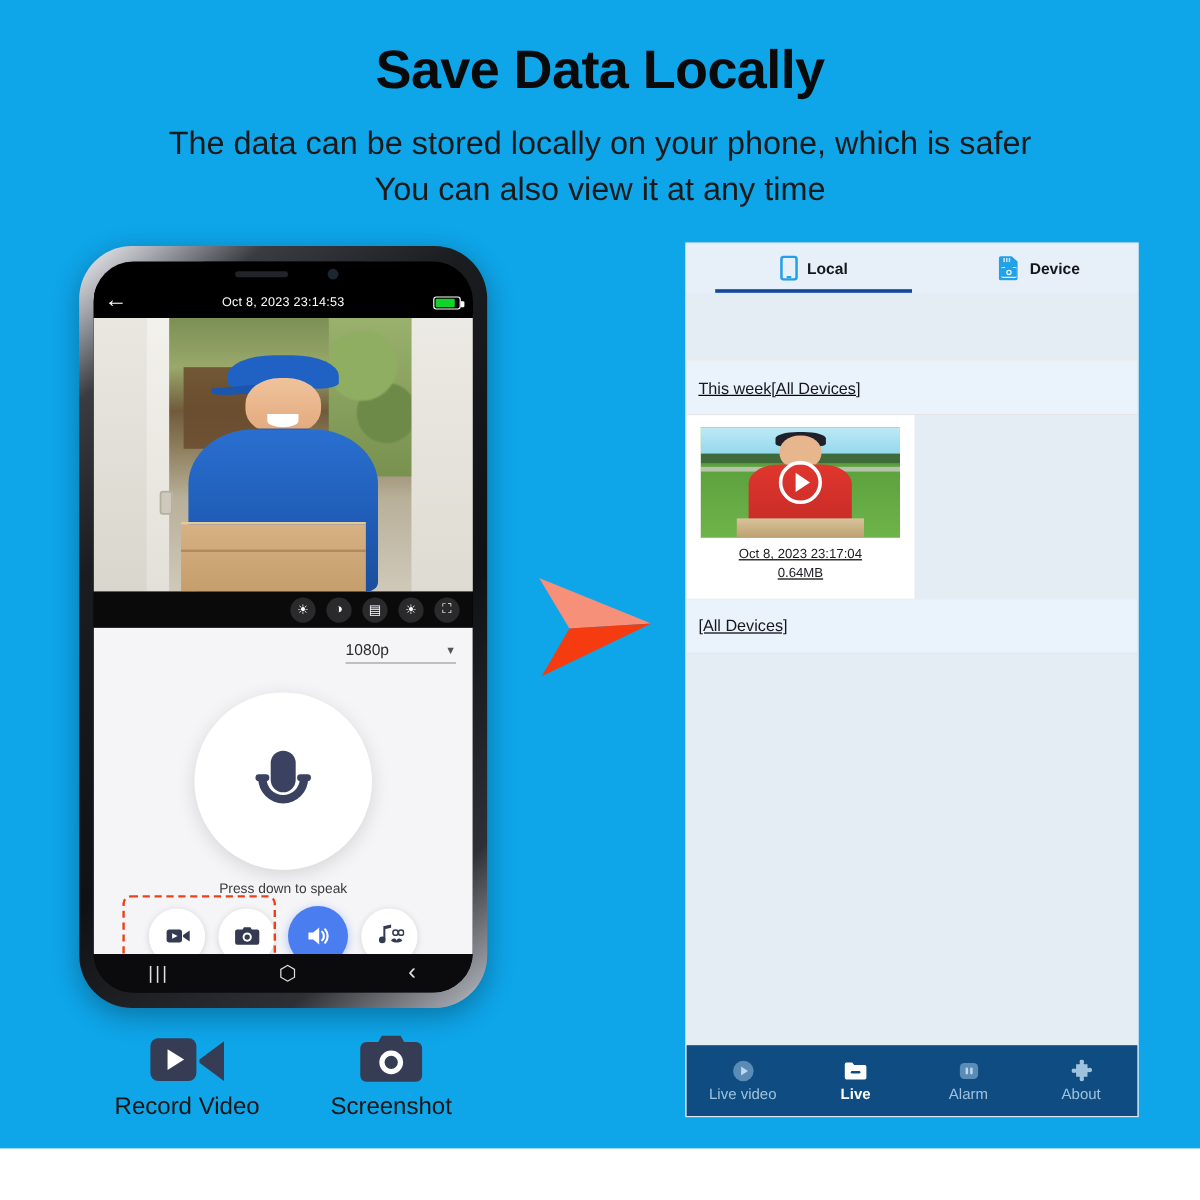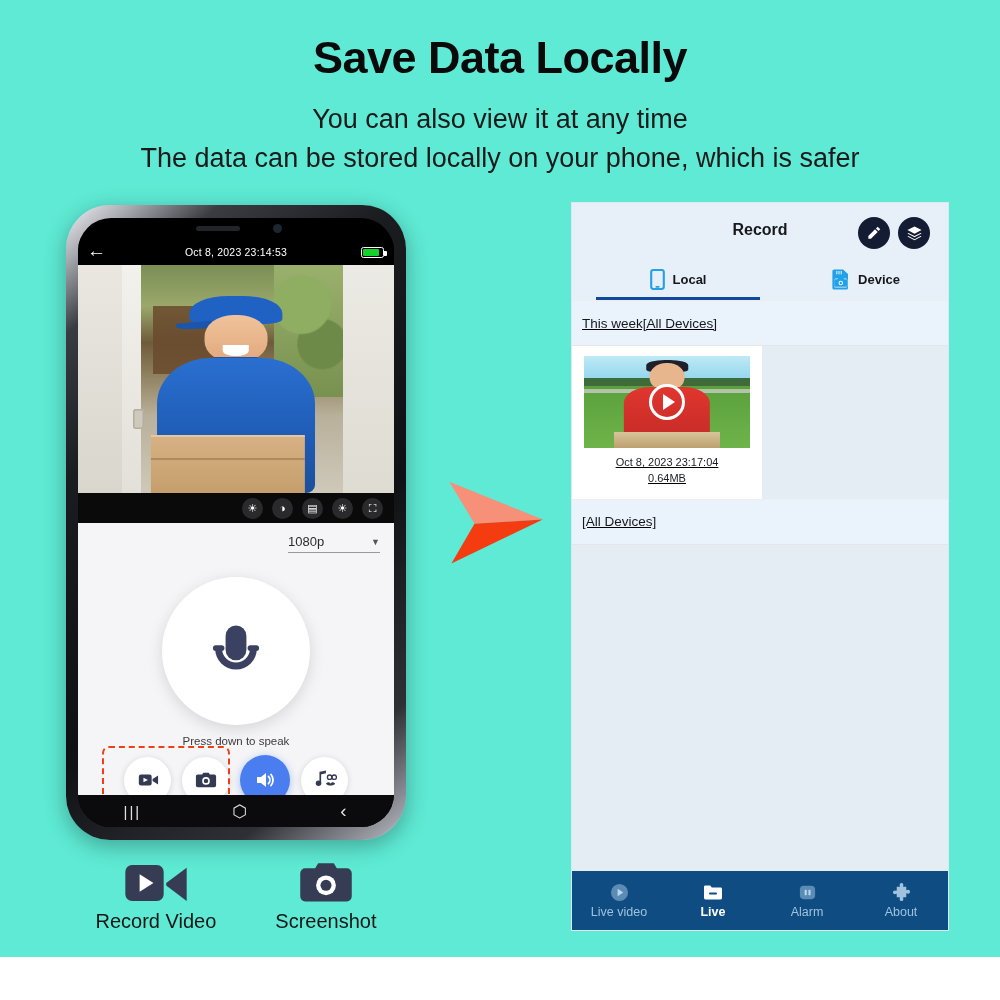--- a/index.html
+++ b/index.html
@@ -2,21 +2,21 @@
 <html><head>
 <meta charset="utf-8">
 <style>
   * { box-sizing: border-box; margin: 0; padding: 0; }
   html, body {
     width: 1000px; height: 1000px;
     background: #ffffff;
     font-family: "Liberation Sans", sans-serif;
     overflow: hidden;
   }
-  .page { position: relative; width: 1000px; height: 957px; background: #5eead4; }
+  .page { position: relative; width: 1000px; height: 957px; background: #0ea5e9; }
 
   
   .headline {
     position: absolute; top: 32px; left: 0; width: 1000px;
     text-align: center;
     font-size: 45px; font-weight: bold; color: #0a0a0a;
     letter-spacing: -0.5px;
   }
   .subline {
     position: absolute; top: 100px; left: 50px; width: 900px;
@@ -151,22 +151,22 @@
   .bn-item.active { color:#ffffff; font-weight:bold; }
   .bn-ico { width:20px; height:20px; display:flex; align-items:center; justify-content:center; }
 </style>
 </head>
 <body>
 
 <div class="page">
 
   <div class="headline">Save Data Locally</div>
   <div class="subline">
+    <div>The data can be stored locally on your phone, which is safer</div>
     <div>You can also view it at any time</div>
-    <div>The data can be stored locally on your phone, which is safer</div>
   </div>
 
   <div class="phone-wrap">
     <div class="phone-frame">
       <div class="phone-screen">
 
         <div class="notch">
           <span class="spk"></span>
           <span class="cam"></span>
         </div>
@@ -288,36 +288,20 @@
     </div>
   </div>
 
   <svg class="arrow" viewBox="0 0 100 100">
     <path d="M6 14 L95 50 L30 54 Z" fill="#f79079"></path>
     <path d="M30 54 L95 50 L8 92 Z" fill="#f53b10"></path>
   </svg>
 
   <div class="app">
 
-    <div class="app-header">
-      <div class="app-title">Record</div>
-      <div class="hdr-btn edit">
-        <svg width="16" height="16" viewBox="0 0 24 24">
-          <path d="M17.5 2.6 l3.9 3.9 -2.6 2.6 -3.9-3.9z" fill="#fff"></path>
-          <path d="M13.6 6.5 l3.9 3.9 L7.4 20.5 H3.5 v-3.9z" fill="#fff"></path>
-        </svg>
-      </div>
-      <div class="hdr-btn layers">
-        <svg width="17" height="17" viewBox="0 0 24 24">
-          <path d="M12 2 L22 7.2 L12 12.4 L2 7.2 z" fill="#fff"></path>
-          <path d="M3.4 11.2 L12 15.6 L20.6 11.2 L22 12 L12 17.2 L2 12 z" fill="#fff"></path>
-          <path d="M3.4 15.6 L12 20 L20.6 15.6 L22 16.4 L12 21.6 L2 16.4 z" fill="#fff"></path>
-        </svg>
-      </div>
-    </div>
 
     <div class="tabs">
       <div class="tab active">
         <svg width="15" height="21" viewBox="0 0 14 20">
           <rect x="1" y="1" width="12" height="18" rx="2" fill="none" stroke="#22a0e8" stroke-width="2"></rect>
           <rect x="5" y="16.2" width="4" height="1.6" rx="0.8" fill="#22a0e8"></rect>
         </svg>
         <span>Local</span>
       </div>
       <div class="tab">

